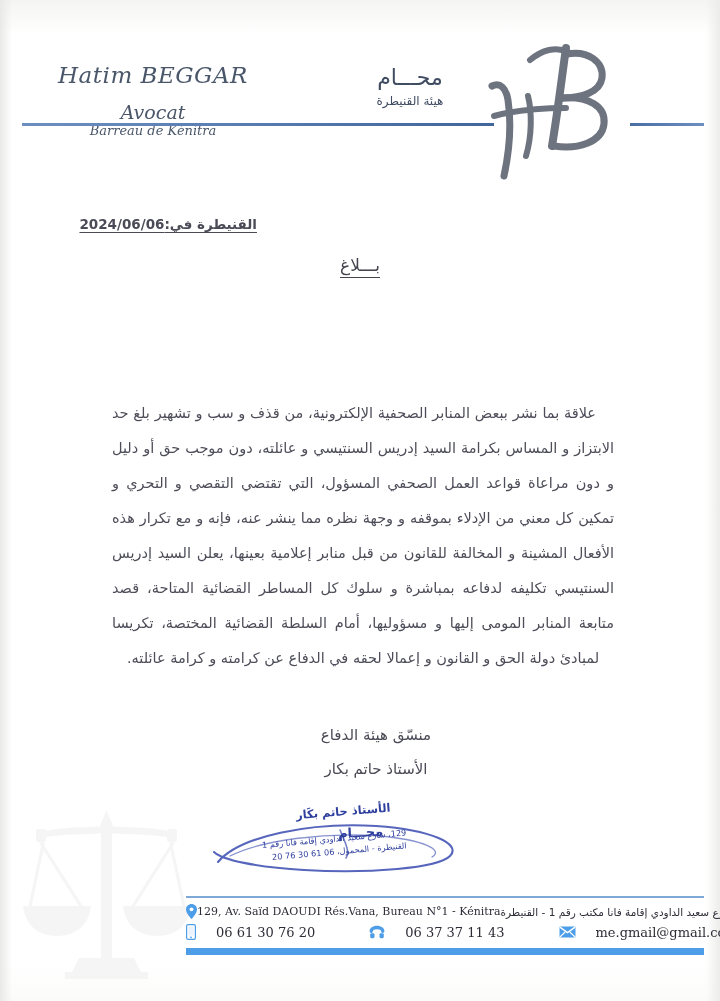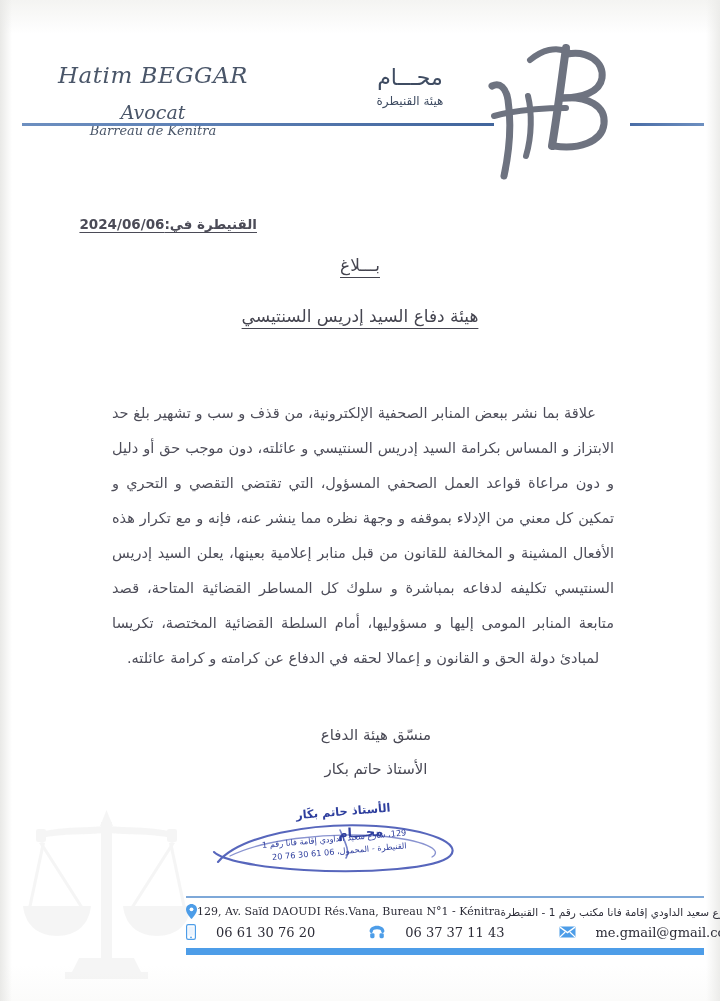--- a/index.html
+++ b/index.html
@@ -324,23 +324,20 @@
 
         <path d="M92 74 C 118 72, 136 82, 134 100 C 132 118, 108 126, 84 122" stroke-width="7"></path>
       </g>
     </svg>
   </div>
 
   <div class="dateline">القنيطرة في:2024/06/06</div>
 
   <div class="doc-title">
     <span>بـــلاغ</span>
-  </div>
-  <div class="doc-subtitle">
-    <span>هيئة دفاع السيد إدريس السنتيسي</span>
   </div>
 
   <div class="body-text">علاقة بما نشر ببعض المنابر الصحفية الإلكترونية، من قذف و سب و تشهير بلغ حد الابتزاز و المساس بكرامة السيد إدريس السنتيسي و عائلته، دون موجب حق أو دليل و دون مراعاة قواعد العمل الصحفي المسؤول، التي تقتضي التقصي و التحري و تمكين كل معني من الإدلاء بموقفه و وجهة نظره مما ينشر عنه، فإنه و مع تكرار هذه الأفعال المشينة و المخالفة للقانون من قبل منابر إعلامية بعينها، يعلن السيد إدريس السنتيسي تكليفه لدفاعه بمباشرة و سلوك كل المساطر القضائية المتاحة، قصد متابعة المنابر المومى إليها و مسؤوليها، أمام السلطة القضائية المختصة، تكريسا لمبادئ دولة الحق و القانون و إعمالا لحقه في الدفاع عن كرامته و كرامة عائلته.</div>
 
   <div class="sig-block">
     <div class="sig-role">منسّق هيئة الدفاع</div>
     <div class="sig-name">الأستاذ حاتم بكار</div>
   </div>
 
   <div class="stamp">

